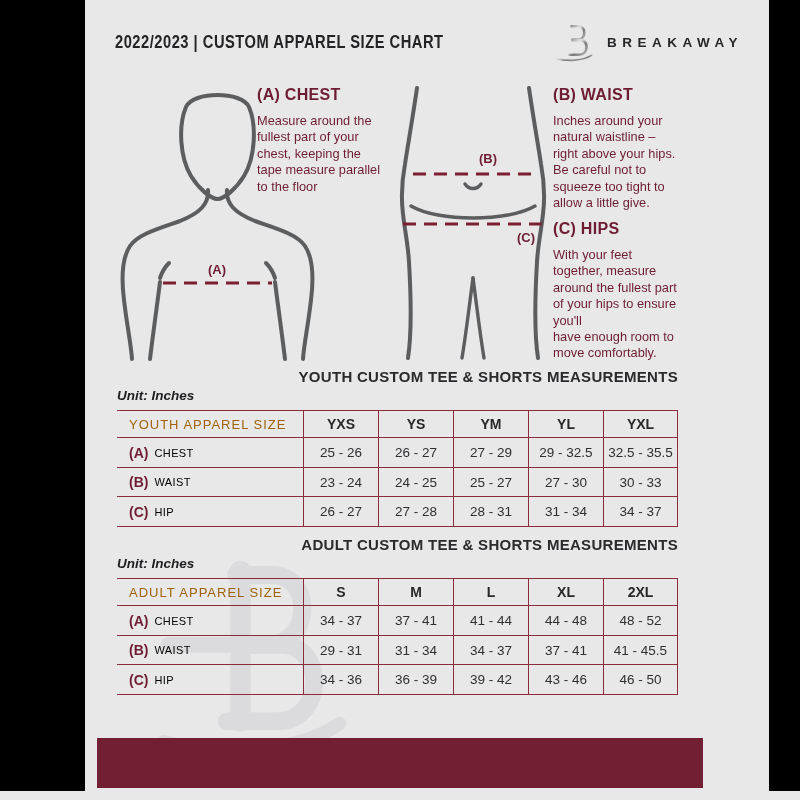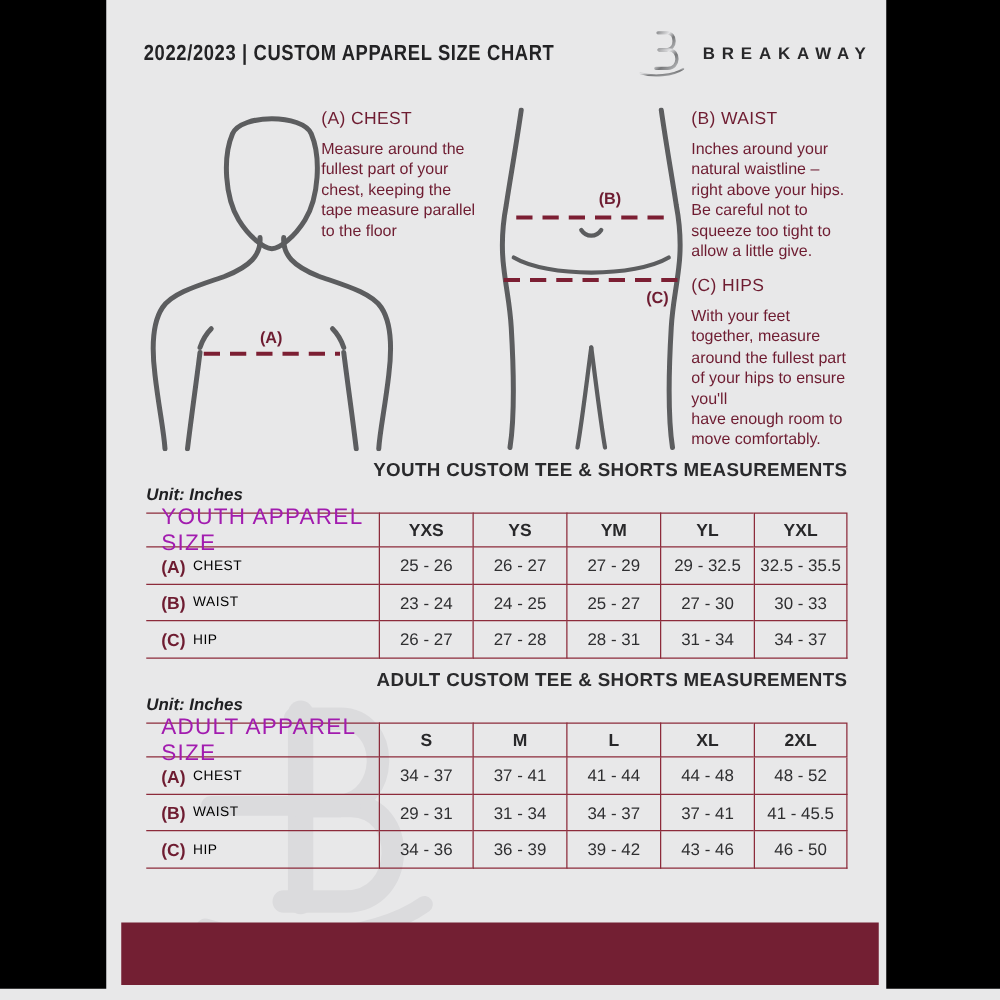--- a/index.html
+++ b/index.html
@@ -8,51 +8,51 @@
     --line:#8C2B3B;
     --footer:#731F33;
     --pagebg:#E8E8E9;
     --fig:#5C5D5F;
     --dark:#2F2F31;
   }
   *{margin:0;padding:0;box-sizing:border-box}
   html,body{background:#000}
   body{font-family:"Liberation Sans", sans-serif;}
   .stage{position:relative;width:800px;height:800px;background:#000;overflow:hidden;margin:0 auto}
-  .page{position:absolute;left:85px;top:0;width:624px;height:800px;background:var(--pagebg);overflow:hidden}
+  .page{position:absolute;left:85px;top:0;width:684px;height:800px;background:var(--pagebg);overflow:hidden}
 
   
   .page-header{position:absolute;left:30px;right:26px;top:21px;height:42px;display:flex;align-items:center;justify-content:space-between;z-index:2}
   .hdr-title{font-weight:700;font-size:17.5px;letter-spacing:.6px;color:#232325;transform:scaleX(.84);transform-origin:left center;white-space:nowrap}
   .hdr-right{display:flex;align-items:center;gap:10px}
   .brand{font-weight:700;font-size:13.5px;letter-spacing:5.5px;color:#28282A;white-space:nowrap}
 
   
-  .guide-head{font-weight:400;font-size:14px;letter-spacing:.3px;color:var(--maroon)}
+  .guide-head{font-weight:700;font-size:16px;letter-spacing:.3px;color:var(--maroon)}
   .guide-body{margin-top:9px;font-size:12.8px;line-height:16.4px;color:var(--maroon);white-space:pre-line}
   .chest-text{position:absolute;left:172px;top:86px;width:152px;z-index:2}
   .side-text{position:absolute;left:468px;top:86px;width:158px;height:270px;z-index:2}
   .hips-block{position:absolute;left:0;top:134px;width:158px}
   .fig{position:absolute;z-index:1}
   #fig-chest{left:35px;top:86px}
   #fig-hips{left:308px;top:86px}
 
   
   .watermark{position:absolute;left:52px;top:548px;z-index:0;opacity:1}
 
   
   .tbl-title{position:absolute;left:32px;width:561px;text-align:right;font-weight:700;font-size:15px;letter-spacing:.3px;color:#2A2A2C;z-index:2}
   .tbl-unit{position:absolute;left:32px;width:561px;font-style:italic;font-weight:600;font-size:13.5px;color:#202022;z-index:2}
   .tbl{position:absolute;left:32px;width:561px;display:grid;grid-template-columns:186px 75px 75px 75px 75px 75px;grid-template-rows:28px 30px 29px 30px;z-index:2}
   .c{display:flex;align-items:center;justify-content:center;border-bottom:1.5px solid var(--line);font-size:13.5px;color:var(--dark)}
   .c.t{border-top:1.5px solid var(--line)}
   .c.v{border-left:1.5px solid var(--line)}
   .c.r{border-right:1.5px solid var(--line)}
   .c.lab{justify-content:flex-start;padding-left:12px}
-  .col0-head{font-size:18px;letter-spacing:1px;color:#a21caf}
+  .col0-head{font-size:13px;letter-spacing:1px;color:#a16207}
   .size-head{font-weight:700;font-size:14px;color:#28282A}
   .mk{font-weight:700;color:var(--maroon);margin-right:6px;font-size:14px}
   .rowlab{font-size:11px;color:#000000;letter-spacing:.4px}
   #youth-title{top:368px}#youth-unit{top:388px}#youth-tbl{top:410px}
   #adult-title{top:536px}#adult-unit{top:556px}#adult-tbl{top:578px}
 
   
   .footer-bar{position:absolute;left:12px;top:738px;width:606px;height:50px;background:var(--footer);z-index:2}
   .bottom-strip{position:absolute;left:0;top:791px;width:800px;height:9px;background:var(--pagebg);z-index:5}
 </style>

